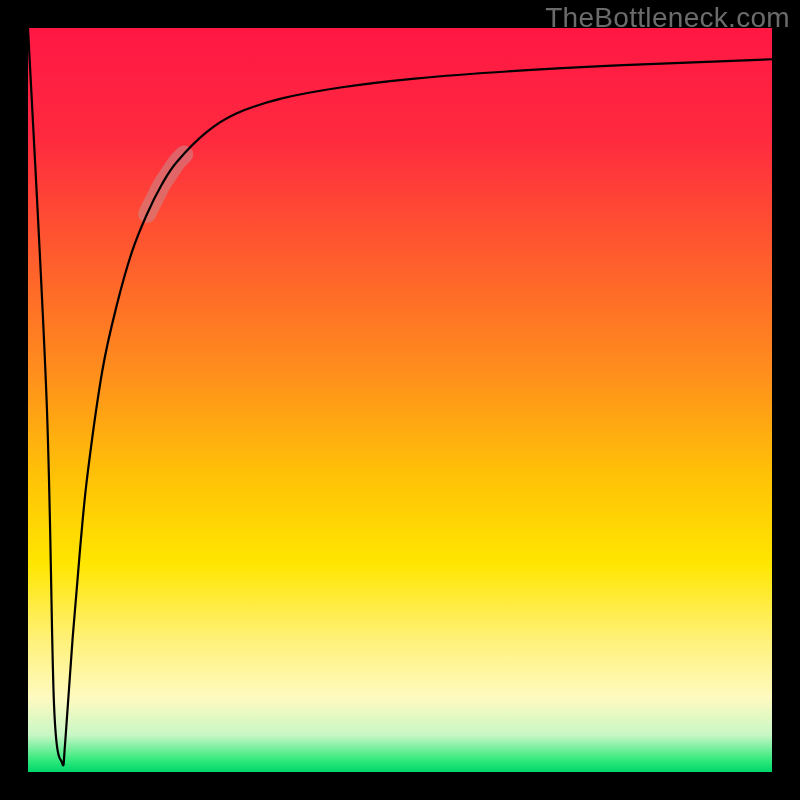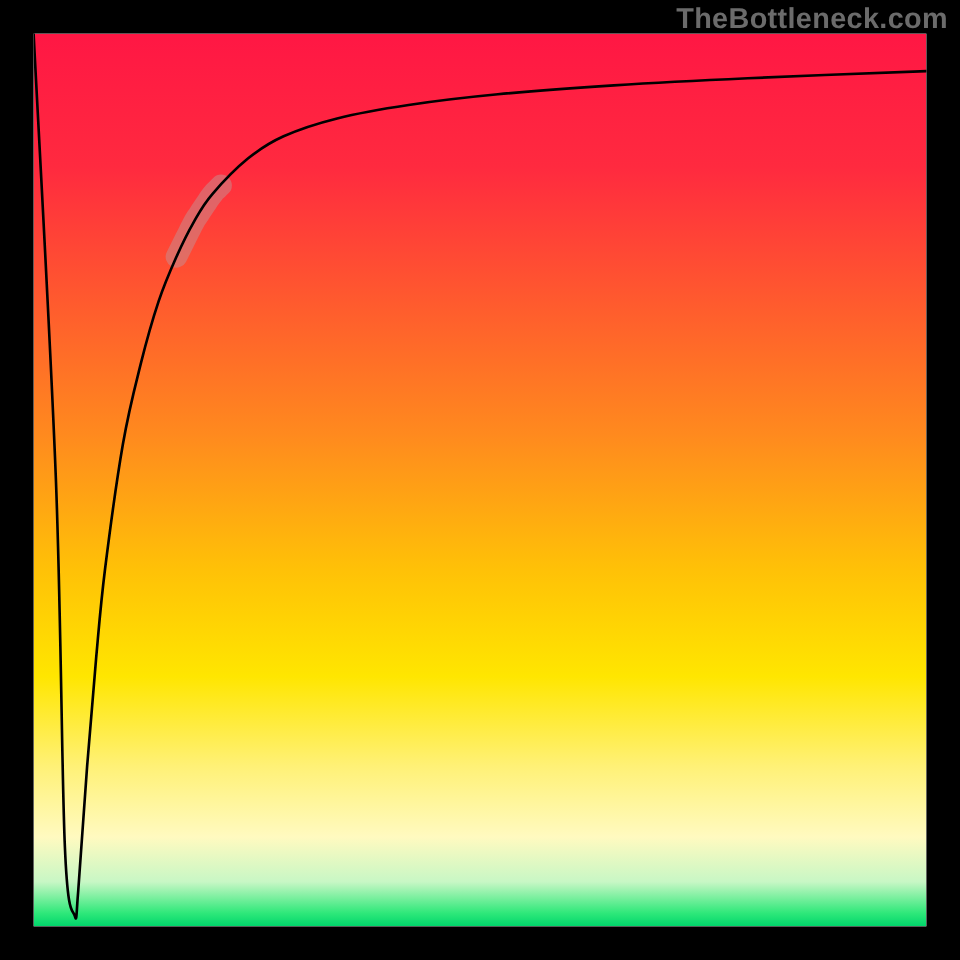--- a/index.html
+++ b/index.html
@@ -13,22 +13,22 @@
   }
   .container {
     position: relative;
     width: 800px;
     height: 800px;
   }
   .watermark {
     position: absolute;
     top: 2px;
     right: 10px;
-    font-size: 24px;
-    font-weight: 700;
+    font-size: 28px;
+    font-weight: 400;
     color: #6b6b6b;
     letter-spacing: 0.3px;
     z-index: 10;
   }
   svg.chart {
     position: absolute;
     left: 0;
     top: 0;
     width: 800px;
     height: 800px;

